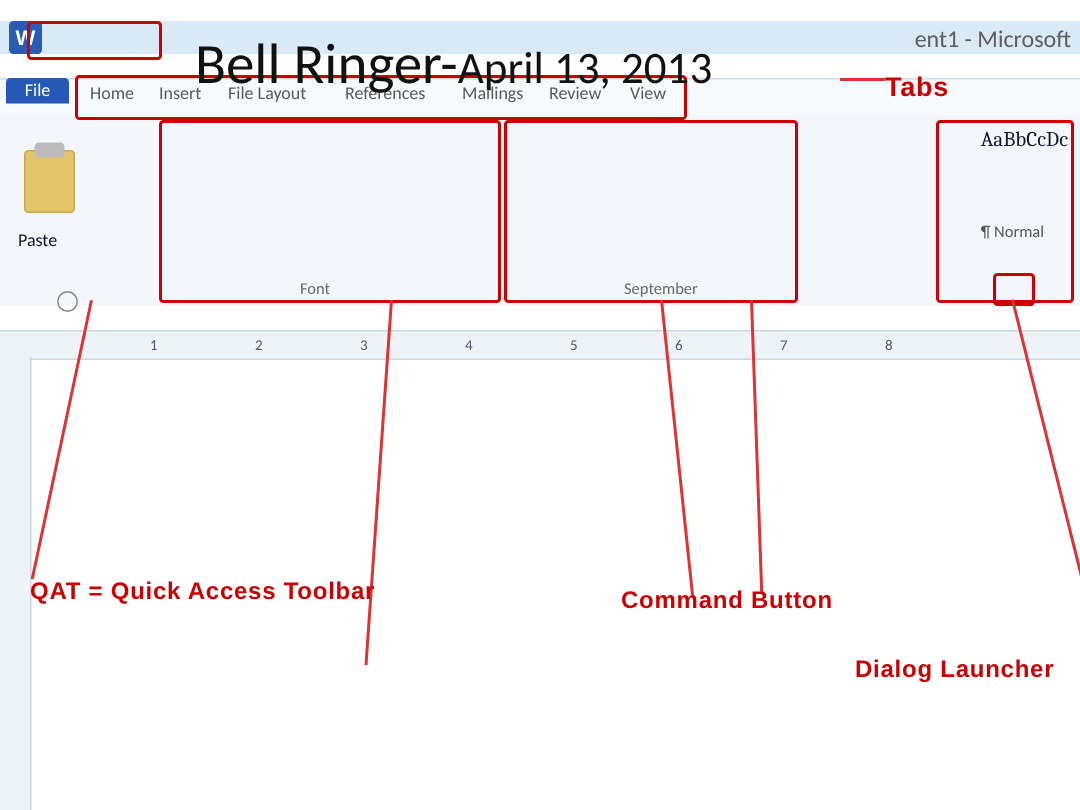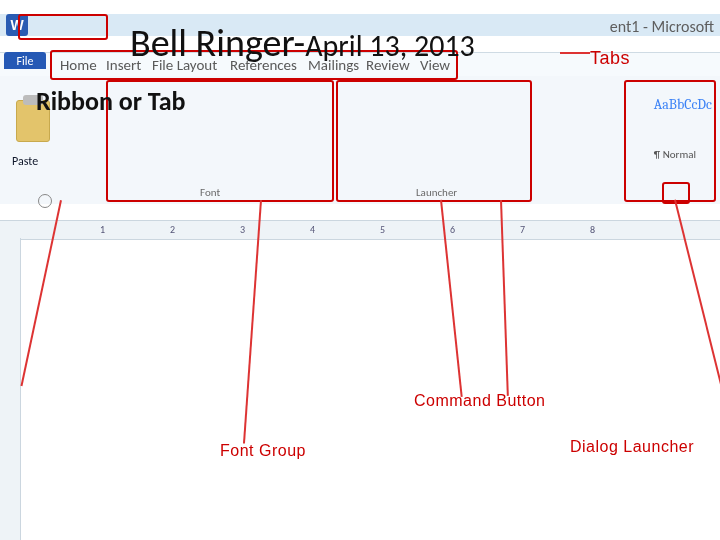--- a/index.html
+++ b/index.html
@@ -3,56 +3,56 @@
 <meta charset="utf-8">
 <style>
   html,body{margin:0;padding:0;width:720px;height:540px;background:#fff;font-family:Calibri,Arial,sans-serif;overflow:hidden;position:relative}
   .bg{position:absolute;inset:0;overflow:hidden}
   
   .titlebar{position:absolute;left:0;right:0;top:14px;height:22px;background:#d9e9f5}
   .docname{position:absolute;right:6px;top:17px;color:#5e5e5e;font-size:16px}
   
   .tabrow{position:absolute;left:0;right:0;top:52px;height:24px;background:#f6fafd;border-top:1px solid #cfdbe4;border-bottom:1px solid #cfdbe4}
   .filetab{position:absolute;left:4px;top:52px;width:42px;height:17px;background:#2559b5;color:#fff;font-size:12px;display:flex;align-items:center;justify-content:center;border-radius:3px 3px 0 0}
-  .tab{position:absolute;top:56px;font-size:15px;color:#5a5a5a}
+  .tab{position:absolute;top:56px;font-size:12px;color:#5a5a5a}
   .tab.home{left:60px}
   .tab.insert{left:106px}
   .tab.page{left:152px}
   .tab.ref{left:230px}
   .tab.mail{left:308px}
   .tab.review{left:366px}
   .tab.view{left:420px}
   
   .redbox{position:absolute;border:2px solid #c00;border-radius:3px;background:rgba(255,255,255,0)}
   .rb-qat{left:18px;top:14px;width:86px;height:22px}
   .rb-tabs{left:50px;top:50px;width:404px;height:26px}
   .rb-font{left:106px;top:80px;width:224px;height:118px}
   .rb-para{left:336px;top:80px;width:192px;height:118px}
   .rb-style{left:624px;top:80px;width:88px;height:118px}
   .rb-launch{left:662px;top:182px;width:24px;height:18px}
-  .redlabel{position:absolute;color:#c00;font-family:"Comic Sans MS","Comic Sans",cursive,Arial;font-weight:400;letter-spacing:.5px}
+  .redlabel{position:absolute;color:#c00;font-family:"Comic Sans MS","Comic Sans",cursive,Arial;font-weight:700;letter-spacing:.5px}
   .lbl-tabs{left:590px;top:48px;font-size:18px}
   .lbl-qat{left:20px;top:386px;font-size:16px}
   .lbl-font{left:220px;top:442px;font-size:16px}
   .lbl-cmd{left:414px;top:392px;font-size:16px}
   .lbl-dlg{left:570px;top:438px;font-size:16px}
   
   .line{position:absolute;background:#d33;width:2px;transform-origin:top left}
   .ln-qat{left:60px;top:200px;height:190px;transform:rotate(12deg)}
   .ln-font{left:260px;top:200px;height:244px;transform:rotate(4deg)}
   .ln-cmd1{left:440px;top:200px;height:198px;transform:rotate(-6deg)}
   .ln-cmd2{left:500px;top:200px;height:196px;transform:rotate(-2deg)}
   .ln-dlg{left:674px;top:200px;height:236px;transform:rotate(-14deg)}
   .ln-tabs{left:560px;top:52px;width:30px;height:2px}
   
   .ribbonBody{position:absolute;left:0;right:0;top:76px;height:128px;background:#f3f7fb}
   .groupLabel{position:absolute;top:186px;font-size:11px;color:#6a6a6a}
   .gl-font{left:200px}
   .gl-para{left:416px}
-  .sty{position:absolute;right:8px;top:96px;font-size:14px;color:#3b82f6}
+  .sty{position:absolute;right:8px;top:84px;font-size:14px;color:#0f172a}
   .sty2{position:absolute;right:24px;top:148px;font-size:11px;color:#555}
   .aabb{font-family:Cambria,Georgia,serif}
   .pasteLabel{position:absolute;left:12px;top:154px;font-size:12px;color:#0f172a}
   .cbIcon{position:absolute;left:16px;top:100px;width:32px;height:40px;background:#e3c46b;border:1px solid #c8a94d;border-radius:3px}
   .cbIcon:before{content:"";position:absolute;left:6px;top:-6px;width:20px;height:10px;background:#bcbcbc;border-radius:3px}
   .wlogo{position:absolute;left:6px;top:14px;width:22px;height:22px;background:#2a5cb3;border-radius:3px;color:#fff;font:700 14px/22px Arial;text-align:center}
   
   .ruler{position:absolute;left:0;right:0;top:220px;height:18px;background:#eef3f7;border-top:1px solid #cbd6df;border-bottom:1px solid #cbd6df;font-size:10px;color:#557}
   .ruler span{position:absolute;top:2px}
   .vruler{position:absolute;left:0;top:238px;width:20px;bottom:0;background:#eef3f7;border-right:1px solid #cbd6df}
@@ -81,21 +81,21 @@
   <div class="tab page">File Layout</div>
   <div class="tab ref">References</div>
   <div class="tab mail">Mailings</div>
   <div class="tab review">Review</div>
   <div class="tab view">View</div>
 
   <div class="ribbonBody"></div>
   <div class="cbIcon"></div>
   <div class="pasteLabel">Paste</div>
   <div class="groupLabel gl-font">Font</div>
-  <div class="groupLabel gl-para">Launcher</div>
+  <div class="groupLabel gl-para">September</div>
   <div class="sty aabb">AaBbCcDc</div>
   <div class="sty2">¶ Normal</div>
 
   <div class="ruler">
     <span style="left:100px">1</span>
     <span style="left:170px">2</span>
     <span style="left:240px">3</span>
     <span style="left:310px">4</span>
     <span style="left:380px">5</span>
     <span style="left:450px">6</span>
@@ -112,25 +112,24 @@
   <div class="redbox rb-launch"></div>
 
   <div class="line ln-tabs"></div>
   <div class="line ln-qat"></div>
   <div class="line ln-font"></div>
   <div class="line ln-cmd1"></div>
   <div class="line ln-cmd2"></div>
   <div class="line ln-dlg"></div>
 
   <div class="redlabel lbl-tabs">Tabs</div>
-  <div class="redlabel lbl-font">Font Group</div>
+  <div class="redlabel lbl-qat">QAT = Quick Access Toolbar</div>
   <div class="redlabel lbl-cmd">Command Button</div>
   <div class="redlabel lbl-dlg">Dialog Launcher</div>
 
   <div class="heading">
     <span class="big">Bell Ringer-</span><span class="small">April 13, 2013</span>
   </div>
 
   <div class="body">
-    <p class="answer">Ribbon or Tab</p>
   </div>
   <div class="question-marker"></div>
 </div>
 
 </body></html>

